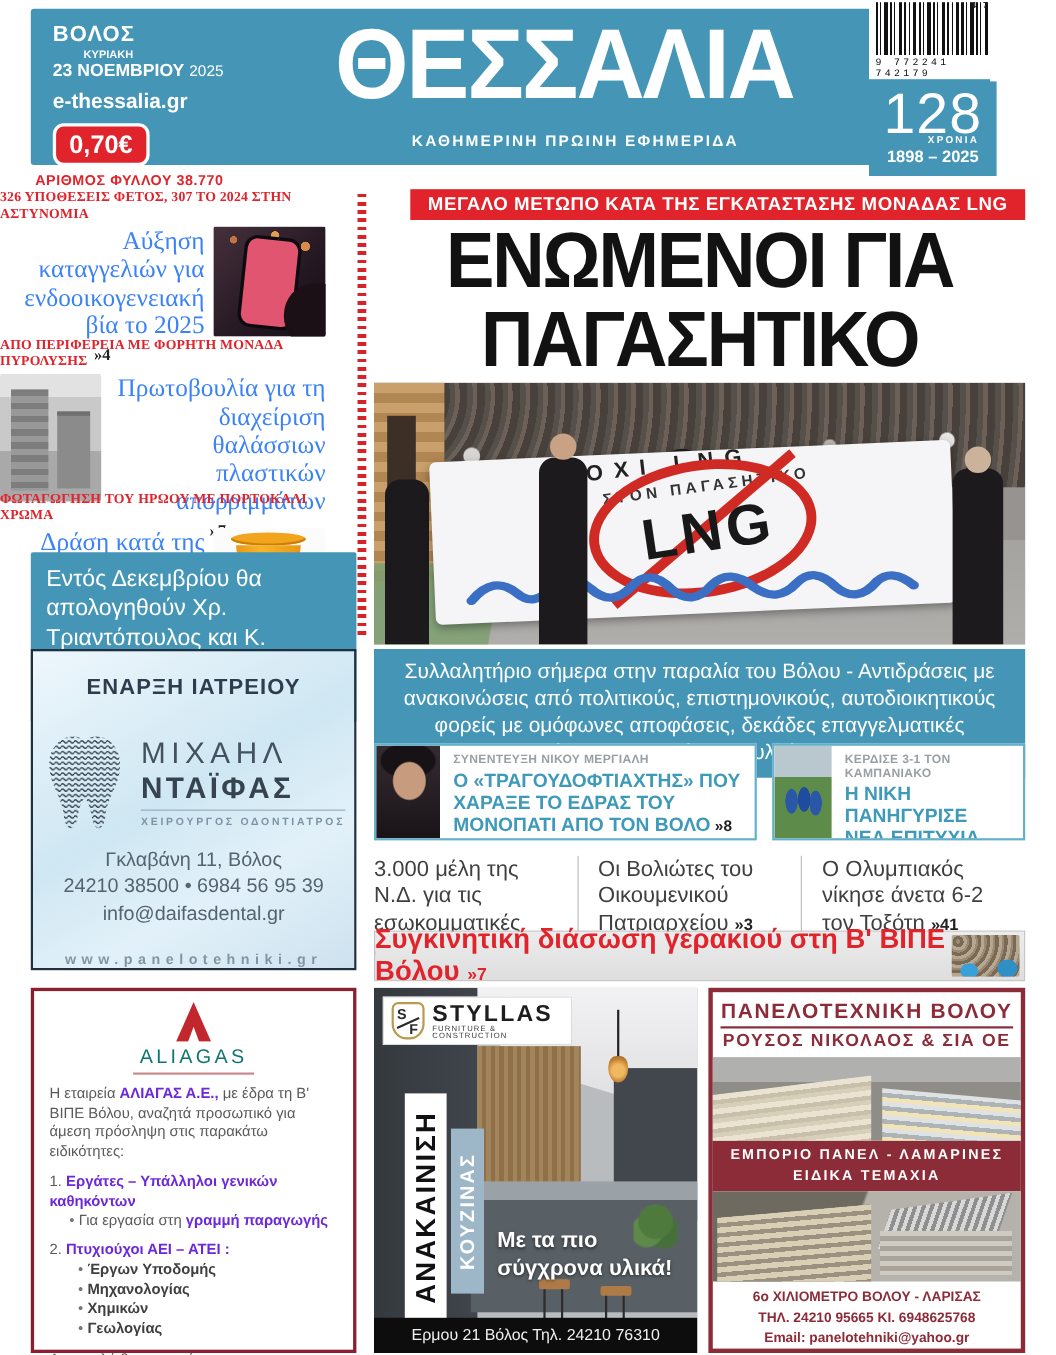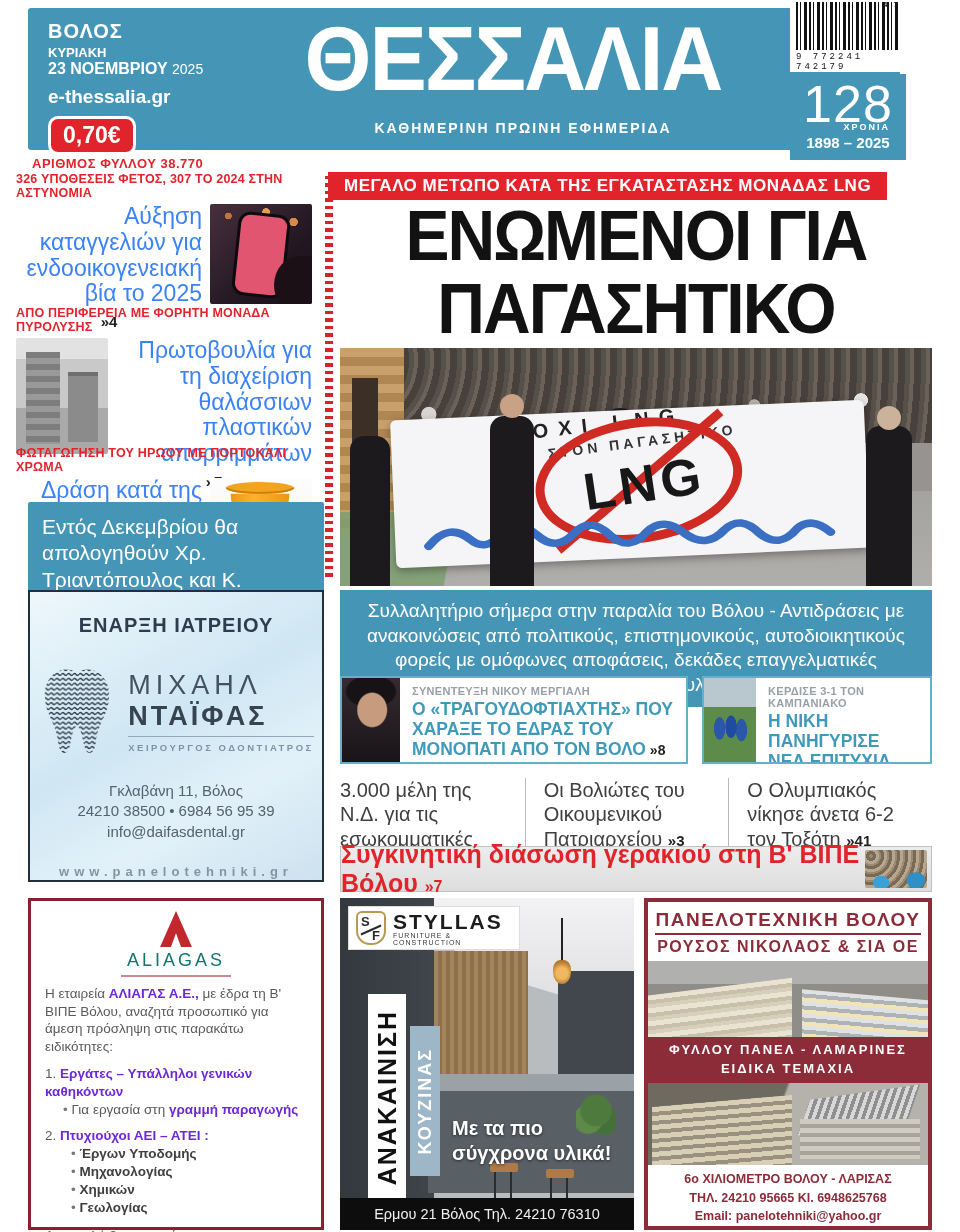--- a/index.html
+++ b/index.html
@@ -3,37 +3,37 @@
 <meta charset="utf-8">
 <style>
   * { margin:0; padding:0; box-sizing:border-box; }
   body { font-family:"Liberation Sans","DejaVu Sans",sans-serif; background:#ffffff; }
   .page { position:relative; width:960px; height:1232px; background:#fff; overflow:hidden; }
 
   
   .mast-band { position:absolute; left:28px; top:8px; width:872px; height:142px; background:#4596b6; border-radius:3px; }
   .mast-left { position:absolute; left:20px; top:12px; color:#fff; }
   .mast-city { font-size:20px; font-weight:800; letter-spacing:1px; }
-  .mast-day { font-size:13px; font-weight:700; margin-top:2px; }
+  .mast-day { font-size:10px; font-weight:700; margin-top:2px;margin-left:28px; }
   .mast-date { font-size:16px; font-weight:800; }
   .mast-date small { font-weight:400; font-size:14px; }
   .mast-site { font-size:19px; font-weight:800; margin-top:8px; }
   .price-badge { display:inline-block; margin-top:8px; background:#e1232b; color:#fff; font-size:23px; font-weight:800; padding:3px 12px; border-radius:10px; border:3px solid #fff; }
   .mast-title { position:absolute; left:185px; top:2px; width:600px; text-align:center; color:#fff; font-size:86px; font-weight:800; letter-spacing:-2px; transform:scaleY(1.05); }
   .mast-tagline { position:absolute; left:330px; top:112px; width:330px; text-align:center; color:#fff; font-size:14px; letter-spacing:2px; font-weight:600; }
   .barcode-box { position:absolute; left:790px; top:-2px; width:116px; height:74px; background:#fff; padding:4px 6px 2px 6px; }
   .barcode-corner { position:absolute; right:6px; top:2px; font-size:8px; letter-spacing:2px; color:#222; font-weight:700; }
   .barcode-bars { width:100%; height:48px; background:repeating-linear-gradient(90deg,#111 0 2px,#fff 2px 4px,#111 4px 5px,#fff 5px 8px,#111 8px 11px,#fff 11px 13px); }
   .barcode-digits { font-size:9px; letter-spacing:3px; color:#111; margin-top:2px; font-family:"Liberation Mono","DejaVu Sans Mono",monospace; }
   .years-box { position:absolute; left:790px; top:74px; width:116px; height:86px; background:#4596b6; color:#fff; text-align:center; }
   .years-num { font-size:52px; font-weight:300; line-height:1; margin-top:4px; letter-spacing:1px; }
   .years-label { font-size:9px; font-weight:700; letter-spacing:2px; margin-top:-8px; text-align:right; padding-right:16px; }
   .years-range { font-size:15px; font-weight:800; margin-top:2px; }
   .issue-line { position:absolute; left:32px; top:156px; color:#e1232b; font-size:13px; font-weight:800; letter-spacing:0.5px; }
-  .brief { position:absolute; left:16px; width:296px; }
+  .brief { position:absolute; left:0; width:296px;font-family:Liberation Serif, serif; }
   .brief-kicker { color:#e1232b; font-size:12.5px; font-weight:800; letter-spacing:0.2px; }
   .brief-row { display:flex; align-items:flex-start; gap:8px; margin-top:4px; }
   .brief-head { font-size:23px; color:#3b82f6; line-height:1.12; text-align:right; flex:1; }
   .brief-marker { text-align:center; font-weight:800; font-size:15px; color:#222; margin-top:6px; }
   .ph { border-radius:2px; flex:none; position:relative; overflow:hidden; }
 
   .ph-phone { width:102px; height:100px; background:
      radial-gradient(10px 10px at 82% 18%, #d98a4a 0 40%, transparent 45%),
      radial-gradient(8px 8px at 18% 12%, #c2733f 0 40%, transparent 45%),
      radial-gradient(9px 9px at 55% 8%, #e0a050 0 40%, transparent 45%),
@@ -60,40 +60,40 @@
 
   
   .dental { position:absolute; left:28px; top:590px; width:296px; height:292px; border:2px solid #22303e;
      background:linear-gradient(150deg,#eef7fc 0%,#cfe7f3 45%,#e2f1f9 70%,#cde2ef 100%); text-align:center; }
   .dental-title { margin-top:22px; font-size:20px; font-weight:800; color:#2e3c4e; letter-spacing:1px; }
   .dental-logo-row { display:flex; justify-content:center; align-items:center; gap:12px; margin-top:30px; }
   .dental-names { text-align:left; }
   .dental-n1 { font-size:27px; font-weight:300; color:#44525f; letter-spacing:5px; }
   .dental-n2 { font-size:27px; font-weight:700; color:#37444f; letter-spacing:3px; border-bottom:1px solid #93a8b8; padding-bottom:4px; }
   .dental-sub { font-size:9.5px; letter-spacing:2.5px; color:#7d93a5; margin-top:5px; font-weight:600; }
-  .dental-addr { margin-top:26px; font-size:15px; color:#55636f; line-height:1.35; }
+  .dental-addr { margin-top:14px; font-size:18px; color:#55636f; line-height:1.35; }
   .dental-site { margin-top:22px; font-size:13px; letter-spacing:5px; color:#8395a3; font-weight:600; }
 
   
   .aliagas { position:absolute; left:28px; top:898px; width:296px; height:332px; border:3px solid #8b1f2e; background:#fff; padding:10px 14px; font-size:13.5px; color:#5a5a5a; line-height:1.32; }
   .alg-logo { text-align:center; }
   .alg-flame { width:42px; height:36px; margin:0 auto; background:#c1272d; clip-path:polygon(50% 0,88% 100%,62% 100%,50% 62%,38% 100%,12% 100%); position:relative; }
   .alg-leaf { position:absolute; left:-6px; top:6px; width:9px; height:9px; background:#3d8a34; border-radius:50% 0 50% 50%; }
   .alg-name { color:#0f766e; font-weight:400; font-size:18px; letter-spacing:3px; margin-top:2px; }
   .alg-rule { width:110px; height:2px; background:#c9898d; margin:2px auto 8px auto; }
   .aliagas b { color:#6d28d9; }
   .alg-item { margin-top:9px; }
   .alg-sub { padding-left:18px; }
   .alg-sub::before { content:"•  "; color:#777; }
   .alg-spec { padding-left:26px; font-weight:700; color:#3f3f3f; }
   .alg-spec::before { content:"•  "; color:#777; font-weight:400; }
   .alg-line { margin-top:10px; }
 
   
-  .lead-kicker-wrap { position:absolute; left:328px; top:172px; width:592px; text-align:left; }
+  .lead-kicker-wrap { position:absolute; left:340px; top:172px; width:592px; text-align:right; }
   .lead-kicker { display:inline-block; background:#e1232b; color:#fff; font-size:17px; font-weight:700; letter-spacing:0.5px; padding:4px 16px; }
   .lead-head { position:absolute; left:340px; top:200px; width:592px; text-align:center; font-size:66px; line-height:1.02; font-weight:800; color:#121212; letter-spacing:-2px; transform:scaleY(1.08); transform-origin:top; }
 
   
   .photo { position:absolute; left:340px; top:348px; width:592px; height:238px; overflow:hidden; background:linear-gradient(180deg,#9a9894 0 38%, #969390 38% 60%, #a5a3a0 60%, #b0aeab); }
   .crowd { position:absolute; left:0; top:0; width:100%; height:40%;
      background:
       radial-gradient(14px 14px at 6% 60%, #c03040 0 45%, transparent 50%),
       radial-gradient(16px 16px at 15% 70%, #d8d5d2 0 45%, transparent 50%),
       radial-gradient(14px 14px at 88% 55%, #e8e6e4 0 48%, transparent 52%),
@@ -427,21 +427,21 @@
   <div class="panel">
     <div class="pn-head">
       <span class="pn-title">ΠΑΝΕΛΟΤΕΧΝΙΚΗ ΒΟΛΟΥ</span>
       <div class="pn-sub">ΡΟΥΣΟΣ ΝΙΚΟΛΑΟΣ &amp; ΣΙΑ ΟΕ</div>
     </div>
     <div class="pn-photo1">
       <div class="pn-stackL"></div>
       <div class="pn-stackR"></div>
     </div>
     <div class="pn-band">
-      <div>ΦΥΛΛΟΥ ΠΑΝΕΛ - ΛΑΜΑΡΙΝΕΣ</div>
+      <div>ΕΜΠΟΡΙΟ ΠΑΝΕΛ - ΛΑΜΑΡΙΝΕΣ</div>
       <div>ΕΙΔΙΚΑ ΤΕΜΑΧΙΑ</div>
     </div>
     <div class="pn-photo2">
       <div class="pn-stack2"></div>
       <div class="pn-sheet"></div>
       <div class="pn-sheet2"></div>
     </div>
     <div class="pn-footer">
       <div>6ο ΧΙΛΙΟΜΕΤΡΟ ΒΟΛΟΥ - ΛΑΡΙΣΑΣ</div>
       <div>ΤΗΛ. 24210 95665 ΚΙ. 6948625768</div>

